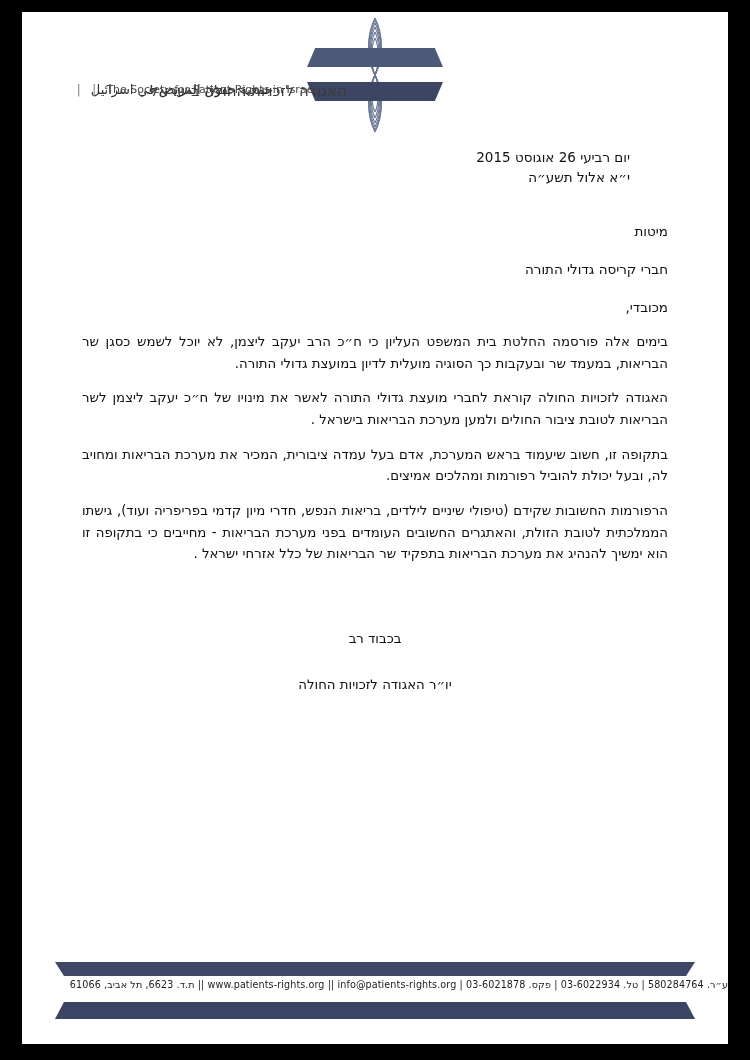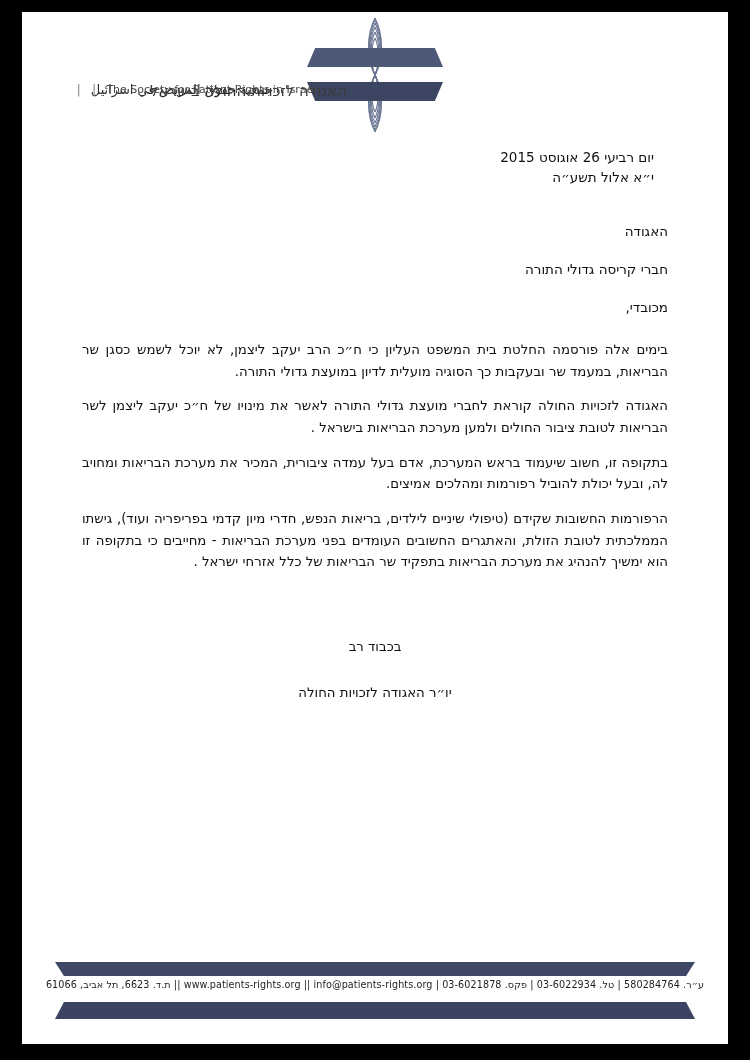--- a/index.html
+++ b/index.html
@@ -99,39 +99,39 @@
   
   .content {
     position: relative;
     padding: 0 60px 0 60px;
     direction: rtl;
     color: #111111;
   }
 
   .dates {
     margin-top: 8px;
-    margin-right: 14px;
+    margin-right: 38px;
     text-align: right;
     font-size: 13.5px;
     line-height: 1.45;
     direction: rtl;
     width: 230px;
   }
 
   .addressee {
     margin-top: 36px;
     text-align: right;
     font-size: 13.5px;
     direction: rtl;
   }
   .addressee .ln { margin-bottom: 22px; }
   .addressee .ln:last-child { margin-bottom: 13px; }
 
   .paras {
-    margin-top: 24px;
+    margin-top: 16px;
     font-size: 13.3px;
     line-height: 1.62;
     text-align: justify;
     direction: rtl;
   }
   .para {
     margin-bottom: 13px;
     text-align: justify;
     text-align-last: right;
   }
@@ -168,21 +168,21 @@
     top: 40px;
     height: 17px;
     background: #3b4462;
     clip-path: polygon(1.4% 0, 98.6% 0, 100% 100%, 0 100%);
   }
   .footer-text {
     position: absolute;
     top: 17px;
     left: 0;
     width: 100%;
-    text-align: center;
+    text-align: right;
     font-size: 9.6px;
     color: #1c1c1c;
     direction: rtl;
     white-space: nowrap;
     letter-spacing: 0.1px;
   }
 </style>
 </head>
 <body>
 
@@ -240,21 +240,21 @@
   </div>
 
   <div class="content">
 
     <div class="dates">
       <div>יום רביעי 26 אוגוסט 2015</div>
       <div>י״א אלול תשע״ה</div>
     </div>
 
     <div class="addressee">
-      <div class="ln">האגודה</div>
+      <div class="ln">מיטות</div>
       <div class="ln">חברי קריסה גדולי התורה</div>
       <div class="ln">מכובדי,</div>
     </div>
 
     <div class="paras">
       <p class="para">בימים אלה פורסמה החלטת בית המשפט העליון כי ח״כ הרב יעקב ליצמן, לא יוכל לשמש כסגן שר הבריאות, במעמד שר ובעקבות כך הסוגיה מועלית לדיון במועצת גדולי התורה.</p>
       <p class="para">האגודה לזכויות החולה קוראת לחברי מועצת גדולי התורה לאשר את מינויו של ח״כ יעקב ליצמן לשר הבריאות לטובת ציבור החולים ולמען מערכת הבריאות בישראל .</p>
       <p class="para">בתקופה זו, חשוב שיעמוד בראש המערכת, אדם בעל עמדה ציבורית, המכיר את מערכת הבריאות ומחויב לה, ובעל יכולת להוביל רפורמות ומהלכים אמיצים.</p>
       <p class="para">הרפורמות החשובות שקידם (טיפולי שיניים לילדים, בריאות הנפש, חדרי מיון קדמי בפריפריה ועוד), גישתו הממלכתית לטובת הזולת, והאתגרים החשובים העומדים בפני מערכת הבריאות - מחייבים כי בתקופה  זו הוא ימשיך להנהיג את מערכת הבריאות בתפקיד שר הבריאות של כלל אזרחי ישראל .</p>
     </div>

